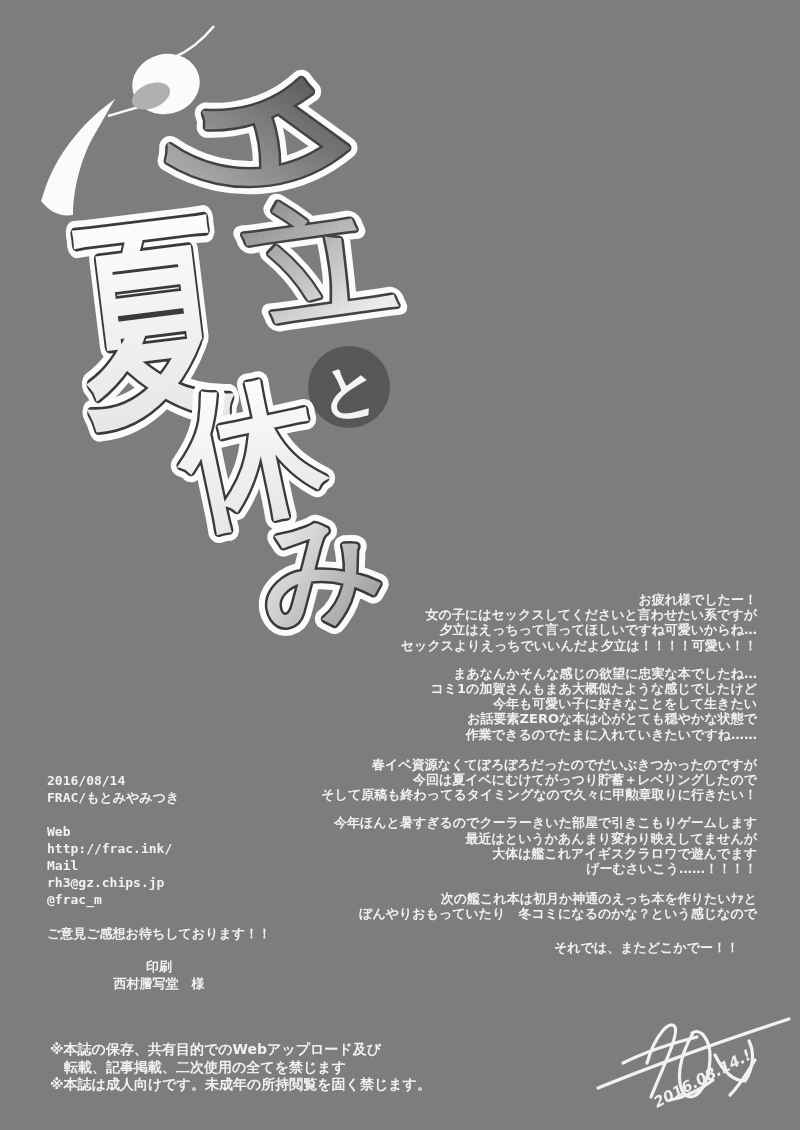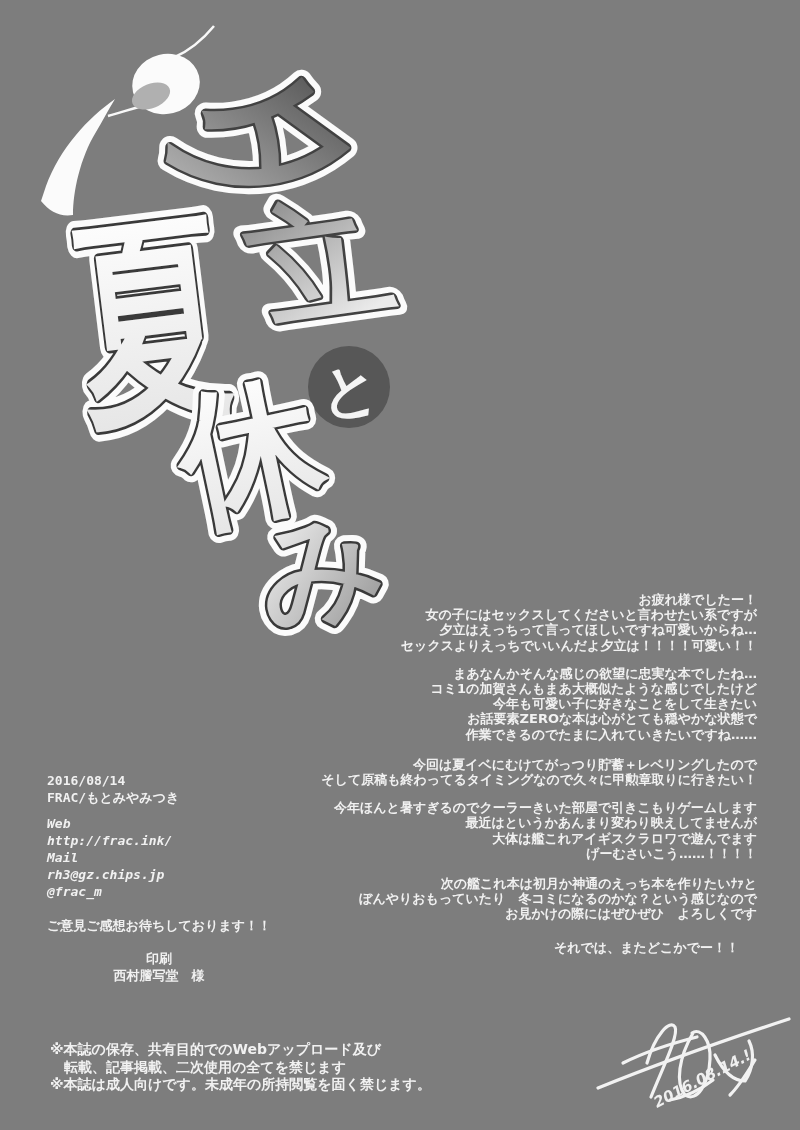--- a/index.html
+++ b/index.html
@@ -18,21 +18,21 @@
              font-size:13px;font-weight:bold;line-height:15.2px;white-space:nowrap;
              color:#f1f1f1;}
   .para{margin:0 0 13px 0;}
   .gap-extra{margin-top:15px;}
   .closing{margin:18px;}
 
   
   .credits{position:absolute;left:47px;top:772px;font-size:13px;font-weight:bold;
            line-height:17px;white-space:nowrap;color:#f1f1f1;
            font-family:"DejaVu Sans Mono","DejaVu Sans","Liberation Sans",sans-serif;}
-  .credits .grp-contact{margin-top:9px;font-style:italic;}
+  .credits .grp-contact{margin-top:17px;}
   .credits .grp-feedback{margin-top:17px;}
   .credits .grp-print{margin-top:16px;text-align:center;}
 
   
   .disclaimer{position:absolute;left:50px;top:1041px;font-size:14px;font-weight:bold;
               line-height:17.6px;white-space:nowrap;color:#f1f1f1;}
 
   
   .signature-svg{position:absolute;left:575px;top:1005px;}
   .signature-svg path{fill:none;stroke:#f2f2f2;stroke-width:3.2;stroke-linecap:round;}
@@ -114,33 +114,33 @@
       <div>セックスよりえっちでいいんだよ夕立は！！！！可愛い！！</div>
     </div>
     <div class="para">
       <div>まあなんかそんな感じの欲望に忠実な本でしたね…</div>
       <div>コミ1の加賀さんもまあ大概似たような感じでしたけど</div>
       <div>今年も可愛い子に好きなことをして生きたい</div>
       <div>お話要素ZEROな本は心がとても穏やかな状態で</div>
       <div>作業できるのでたまに入れていきたいですね……</div>
     </div>
     <div class="para gap-extra">
+      <div>春イベ資源なくてぼろぼろだったのでだいぶきつかったのですが</div>
       <div>今回は夏イベにむけてがっつり貯蓄＋レベリングしたので</div>
       <div>そして原稿も終わってるタイミングなので久々に甲勲章取りに行きたい！</div>
     </div>
     <div class="para">
       <div>今年ほんと暑すぎるのでクーラーきいた部屋で引きこもりゲームします</div>
       <div>最近はというかあんまり変わり映えしてませんが</div>
       <div>大体は艦これアイギスクラロワで遊んでます</div>
       <div>げーむさいこう……！！！！</div>
     </div>
     <div class="para gap-extra">
       <div>次の艦これ本は初月か神通のえっち本を作りたいﾅｧと</div>
       <div>ぼんやりおもっていたり　冬コミになるのかな？という感じなので</div>
-      <div>お見かけの際にはぜひぜひ　よろしくです</div>
     </div>
     <div class="closing">それでは、またどこかでー！！</div>
   </div>
 
   <div class="credits">
     <div class="grp-id">
       <div>2016/08/14</div>
       <div>FRAC/もとみやみつき</div>
     </div>
     <div class="grp-contact">

